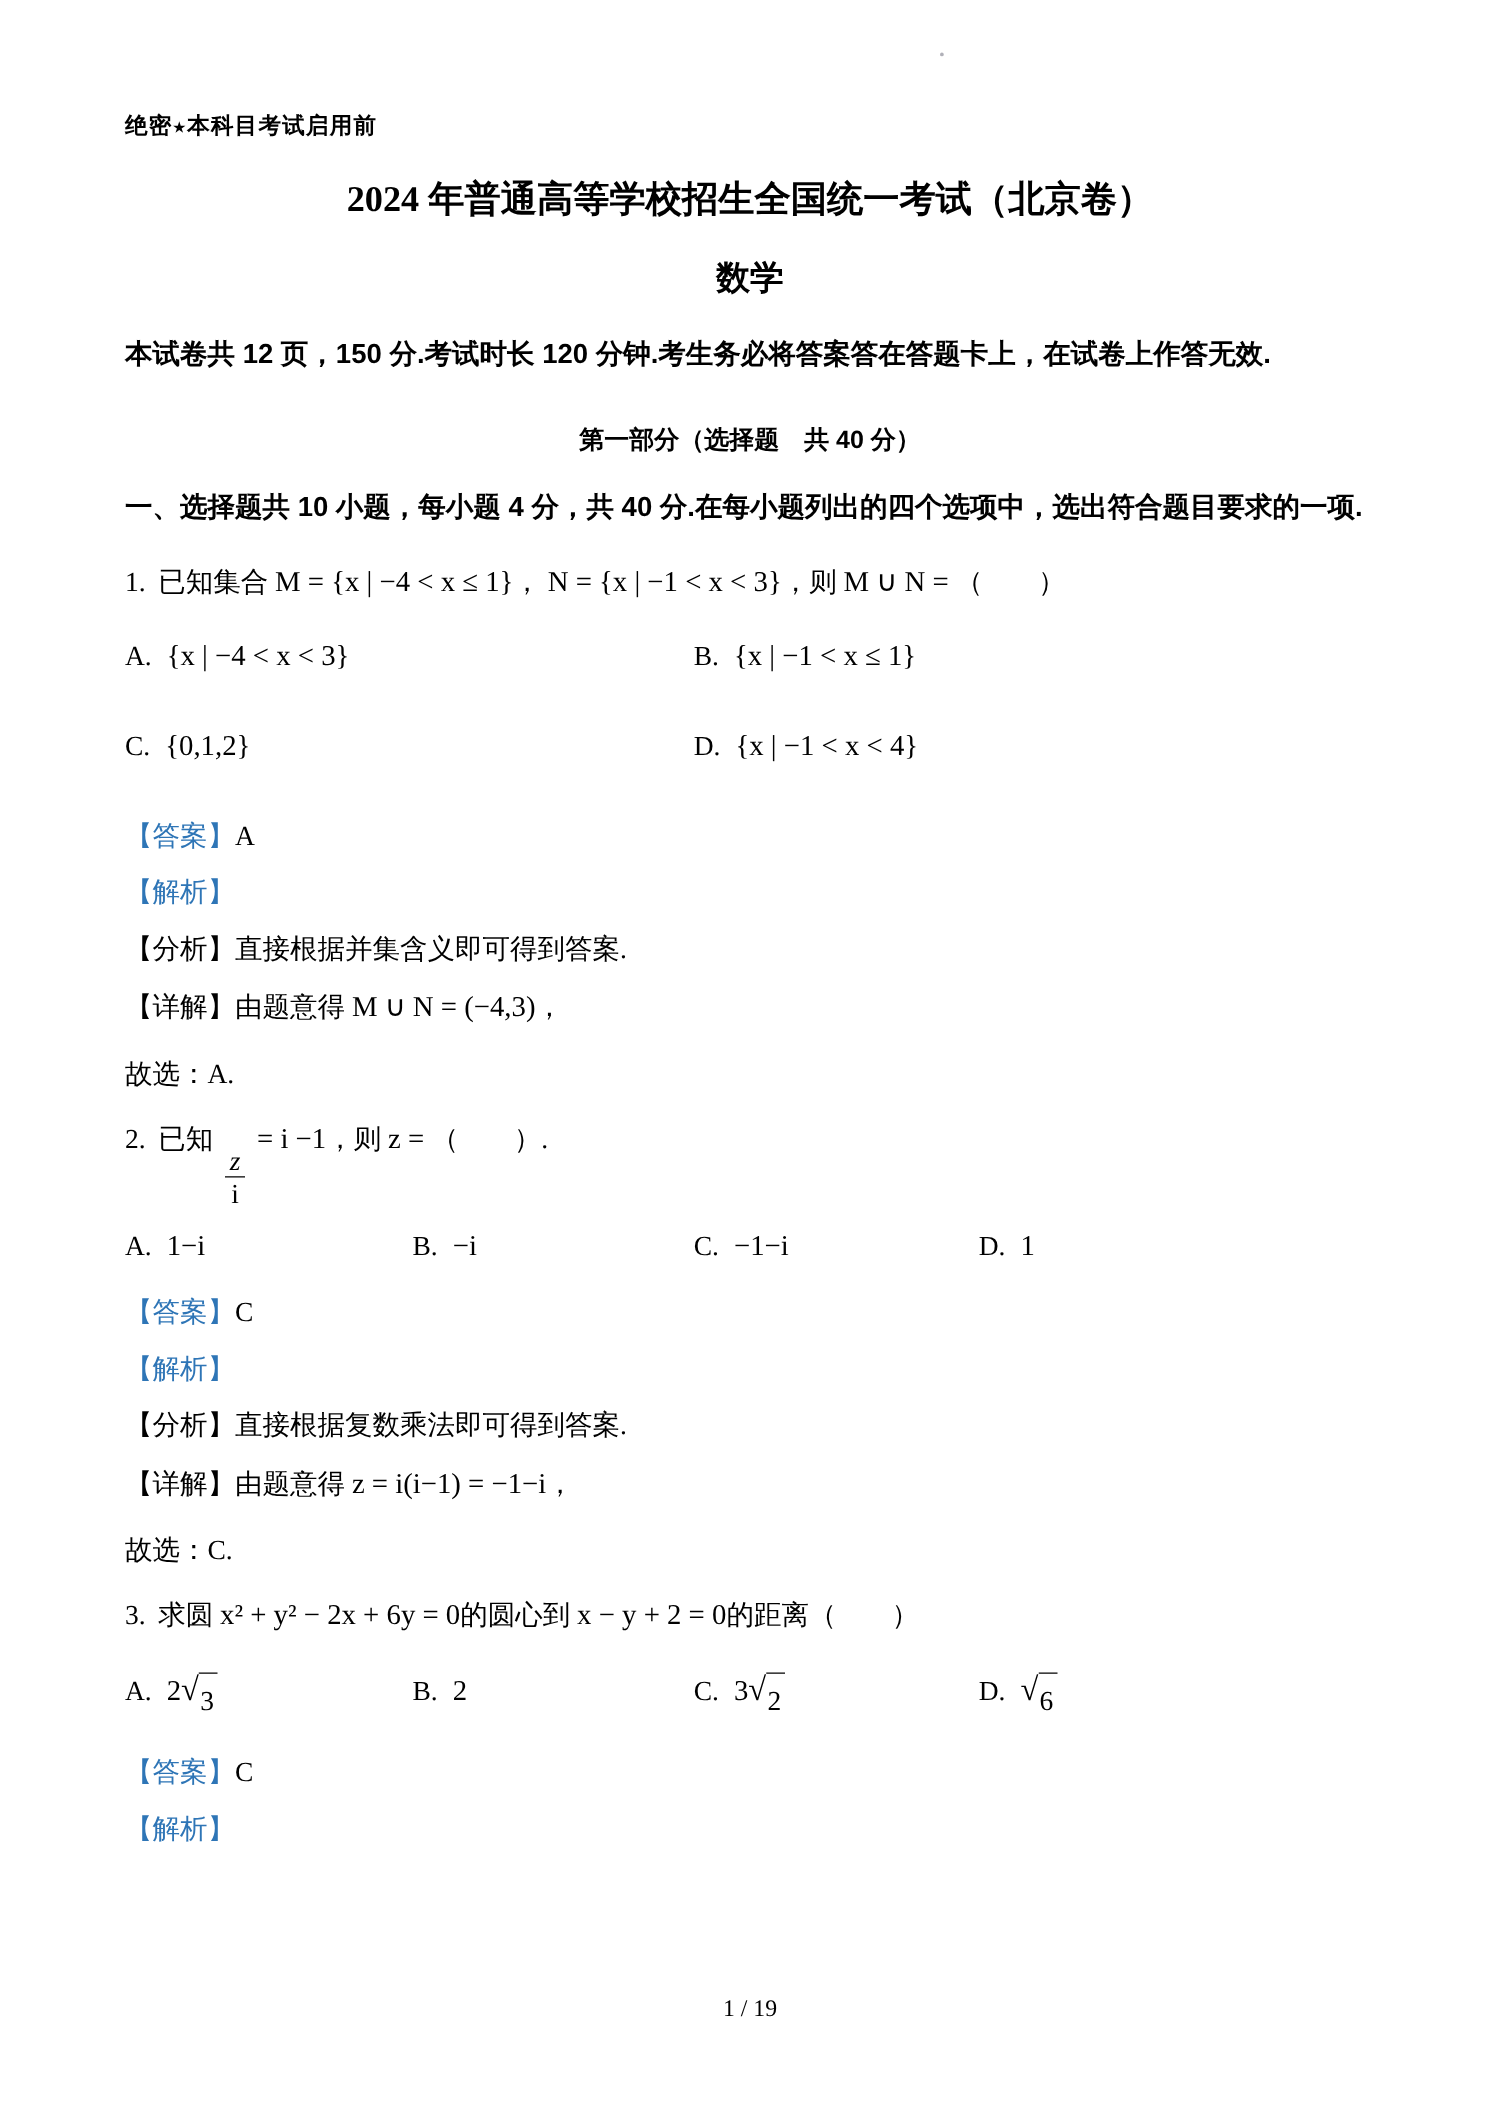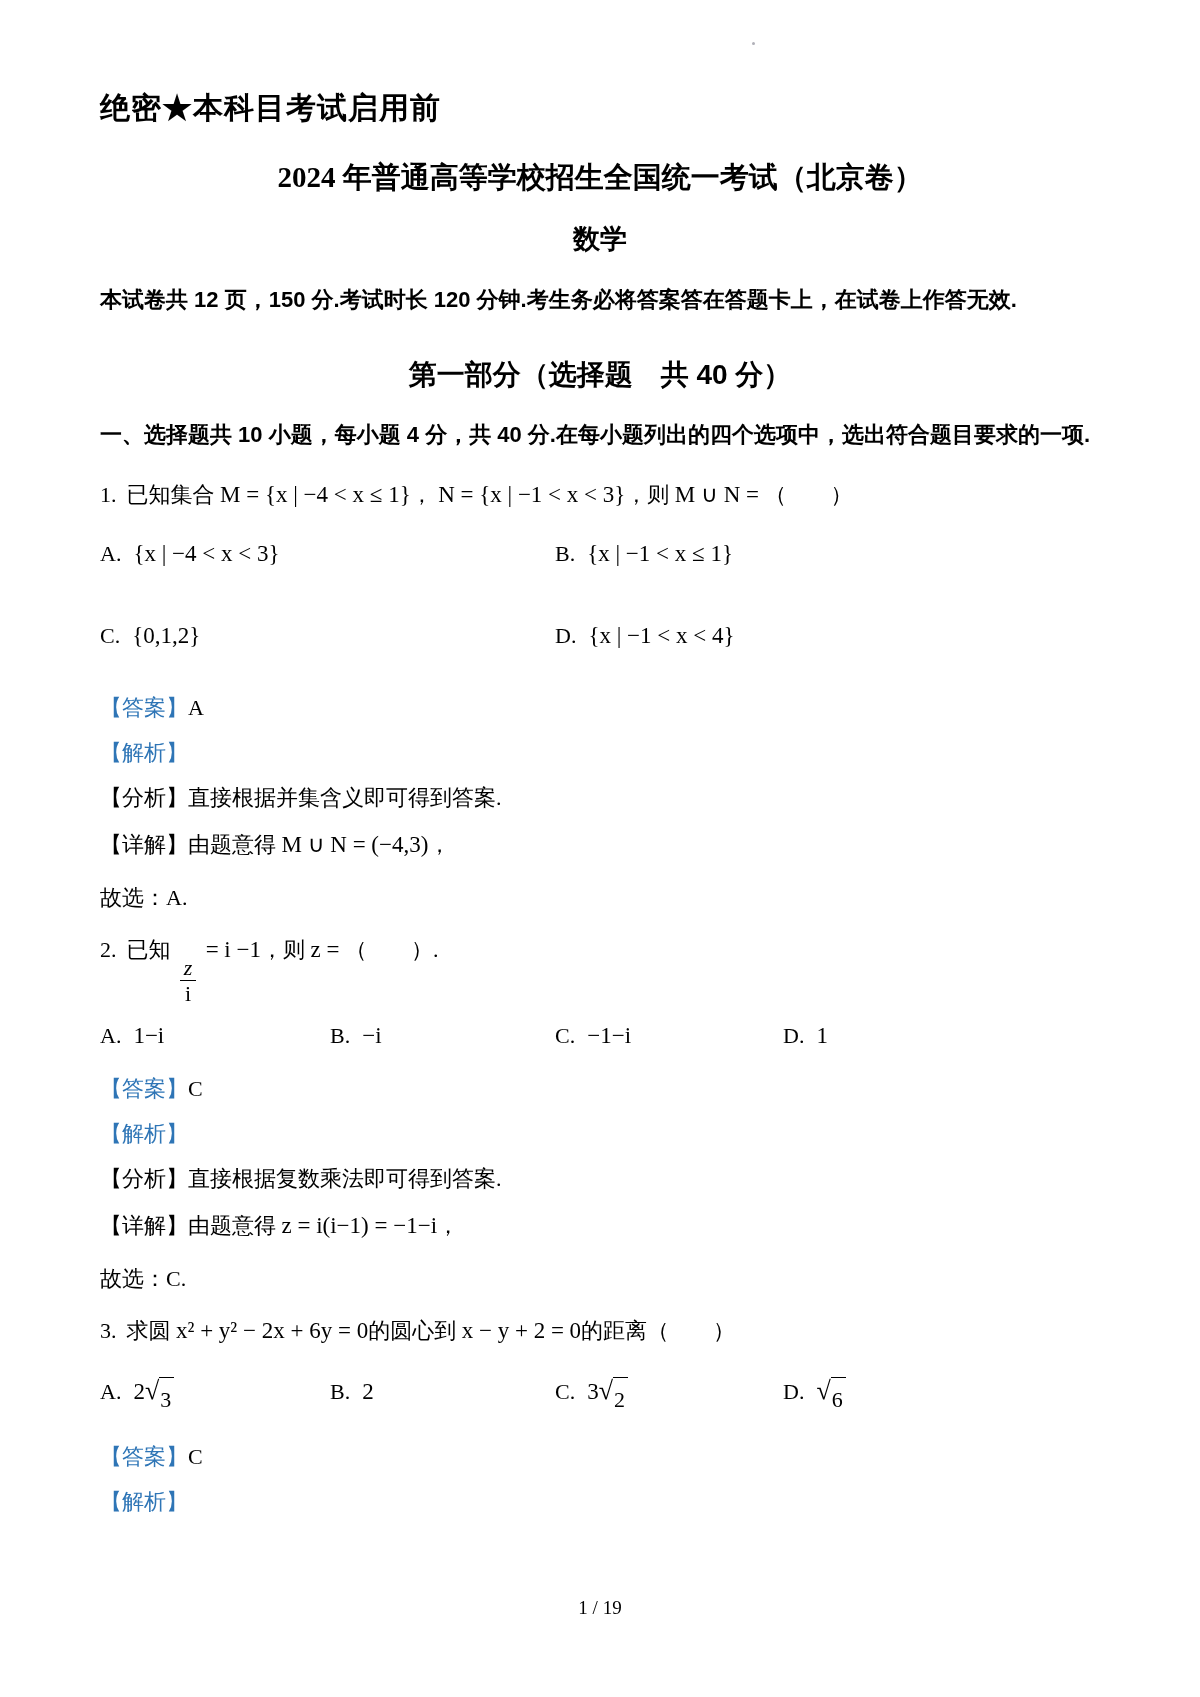--- a/index.html
+++ b/index.html
@@ -9,30 +9,30 @@
     width:1200px; height:1697px;
     margin:0 auto;
     background:#ffffff;
     color:#000;
     font-family:"Liberation Serif", serif;
     font-size:22px;
     padding:88px 100px 0 100px;
     overflow:hidden;
   }
   .hei { font-family:"Liberation Sans", sans-serif; font-weight:bold; }
-  .classified { font-size:30px; margin-bottom:30px; letter-spacing:1px; }
+  .classified { font-size:18px; margin-bottom:30px; letter-spacing:1px;font-family:Liberation Mono, monospace; }
   .title { font-size:29px; font-weight:bold; text-align:center; line-height:1.3; margin-bottom:24px; font-family:"Liberation Serif", serif; }
   .subject { font-size:27px; font-weight:bold; text-align:center; margin-bottom:26px; font-family:"Liberation Serif", serif; }
   .instr { font-size:22px; line-height:1.5; margin-bottom:16px; }
-  .part-header { font-size:28px; text-align:center; margin-top:38px; line-height:1.5; }
+  .part-header { font-size:20px; text-align:center; margin-top:38px; line-height:1.5; }
   .part-note { font-size:22px; line-height:2.05; margin-top:16px; }
   .math { font-family:"Liberation Serif", serif; font-size:23px; }
   .qnum { margin-right:10px; }
   .stem { margin-top:18px; line-height:1.7; }
-  .opt-grid2 { display:grid; grid-template-columns:455px 1fr; row-gap:38px; margin-top:18px; }
+  .opt-grid2 { display:grid; grid-template-columns:455px 1fr; row-gap:28px; margin-top:18px; }
   .opt-grid4 { display:grid; grid-template-columns:230px 225px 228px 1fr; margin-top:8px; }
   .opt { line-height:1.9; }
   .opt-label { margin-right:12px; }
   .ans-line { margin-top:12px; line-height:1.5; }
   .ans-line.first { margin-top:34px; }
   .blue { color:#2e75b6; }
   .gap14 { margin-top:14px; }
   .gap18 { margin-top:18px; }
   .gap16 { margin-top:16px; }
   .gap20 { margin-top:20px; }

